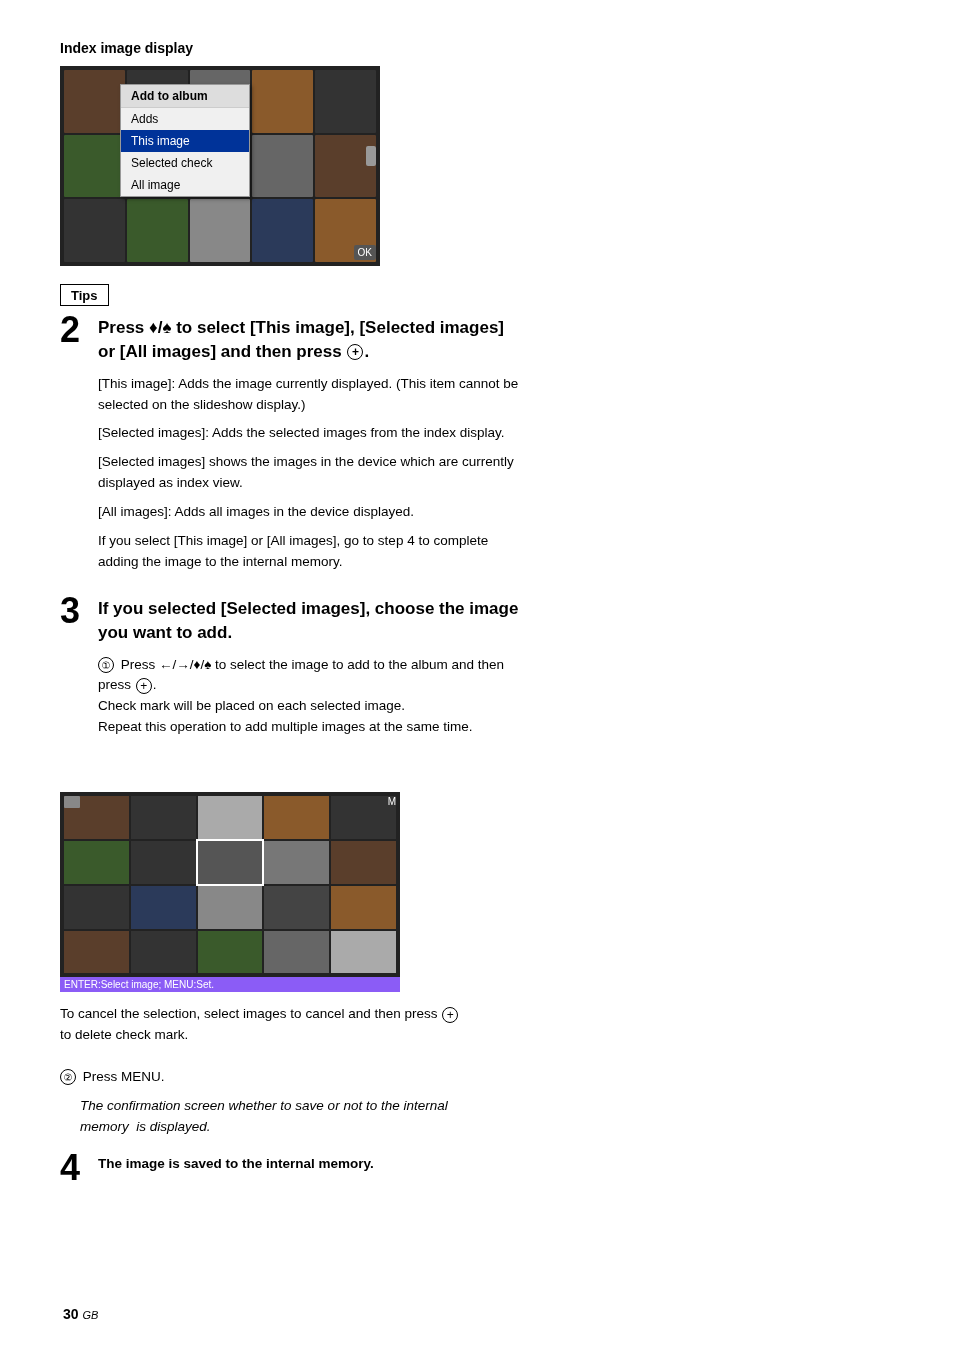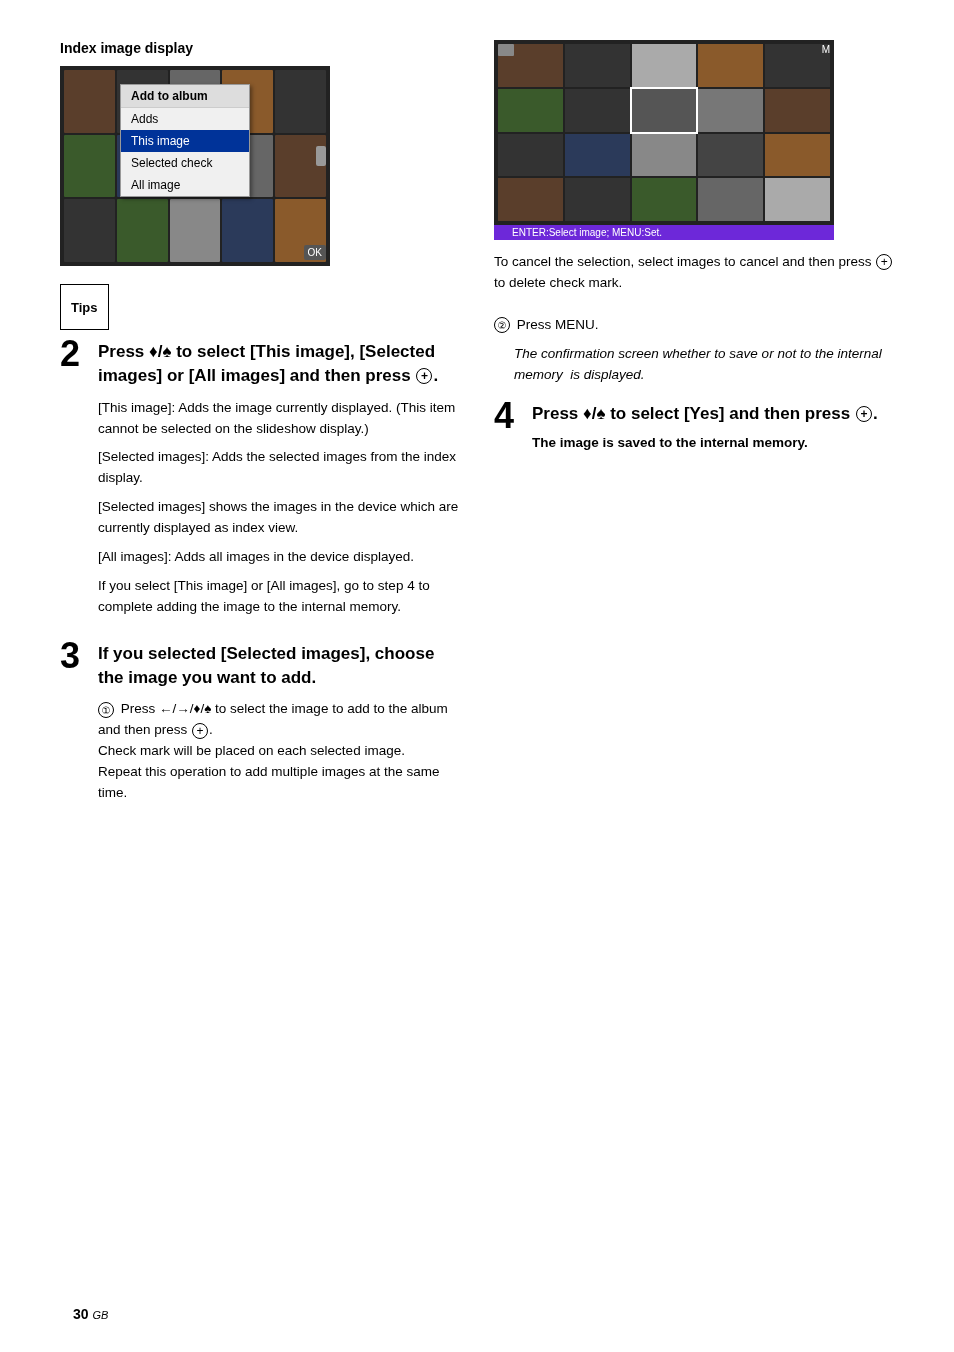--- a/index.html
+++ b/index.html
@@ -14,38 +14,39 @@
     }
     .page {
       width: 954px;
       min-height: 1352px;
       padding: 40px 60px 60px 60px;
       position: relative;
     }
     .two-col {
       display: flex;
       gap: 30px;
+      flex-direction: column;
     }
     .left-col {
       flex: 1;
       max-width: 460px;
     }
     .right-col {
       flex: 1;
       max-width: 400px;
     }
 
     
     .section-title {
       font-weight: bold;
       font-size: 14px;
       margin-bottom: 10px;
     }
     .index-image-container {
-      width: 270px;
+      width: 320px;
       height: 200px;
       background: #222;
       position: relative;
       margin-bottom: 18px;
       overflow: hidden;
     }
     .index-image-grid {
       display: grid;
       grid-template-columns: repeat(5, 1fr);
       grid-template-rows: repeat(3, 1fr);
@@ -126,21 +127,21 @@
       color: white;
       font-size: 10px;
       padding: 2px 4px;
       border-radius: 2px;
     }
 
     
     .tips-box {
       border: 1px solid #000;
       display: inline-block;
-      padding: 14px 10px;
+      padding: 2px 10px;
       margin-bottom: 10px;
       background: #fff;
     }
     .tips-label {
       font-weight: bold;
       font-size: 13px;
     }
     .tips-content {
       font-size: 13px;
       line-height: 1.5;
@@ -245,33 +246,33 @@
     .right-img-thumb.light { background: #888; }
     .right-img-thumb.brown { background: #5a3e2b; }
     .right-img-thumb.green { background: #3a5a2b; }
     .right-img-thumb.blue { background: #2b3a5a; }
     .right-img-thumb.orange { background: #8a5a2b; }
     .right-img-thumb.gray { background: #aaa; }
 
     .enter-label {
       font-size: 10px;
       color: white;
-      background: #6d28d9;
-      padding: 2px 18px;
+      background: #8b5cf6;
+      padding: 2px 4px;
       position: absolute;
       bottom: 0;
       left: 0;
       right: 0;
     }
 
     
     .page-footer {
       position: absolute;
       bottom: 30px;
-      left: 73px;
+      left: 63px;
       font-size: 14px;
     }
     .page-num {
       font-weight: bold;
     }
     .page-suffix {
       font-size: 11px;
       font-style: italic;
     }
 
@@ -413,23 +414,20 @@
         <div class="substep">
           <span class="substep-num">②</span>
           Press MENU.
         </div>
         <p style="margin-left:20px;font-style:italic;">The confirmation screen whether to save or not to the internal memory &nbsp;is displayed.</p>
       </div>
 
       <div class="step">
         <div class="step-number">4</div>
         <div class="step-content">
-          <div class="step4-heading">
-            Press ♦/♠ to select [Yes] and then press <span class="circle-plus"></span>.
-          </div>
           <div class="step4-body">The image is saved to the internal memory.</div>
         </div>
       </div>
 
     </div>
   </div>
 
   <div class="page-footer">
     <span class="page-num">30</span>
     <span class="page-suffix">GB</span>

